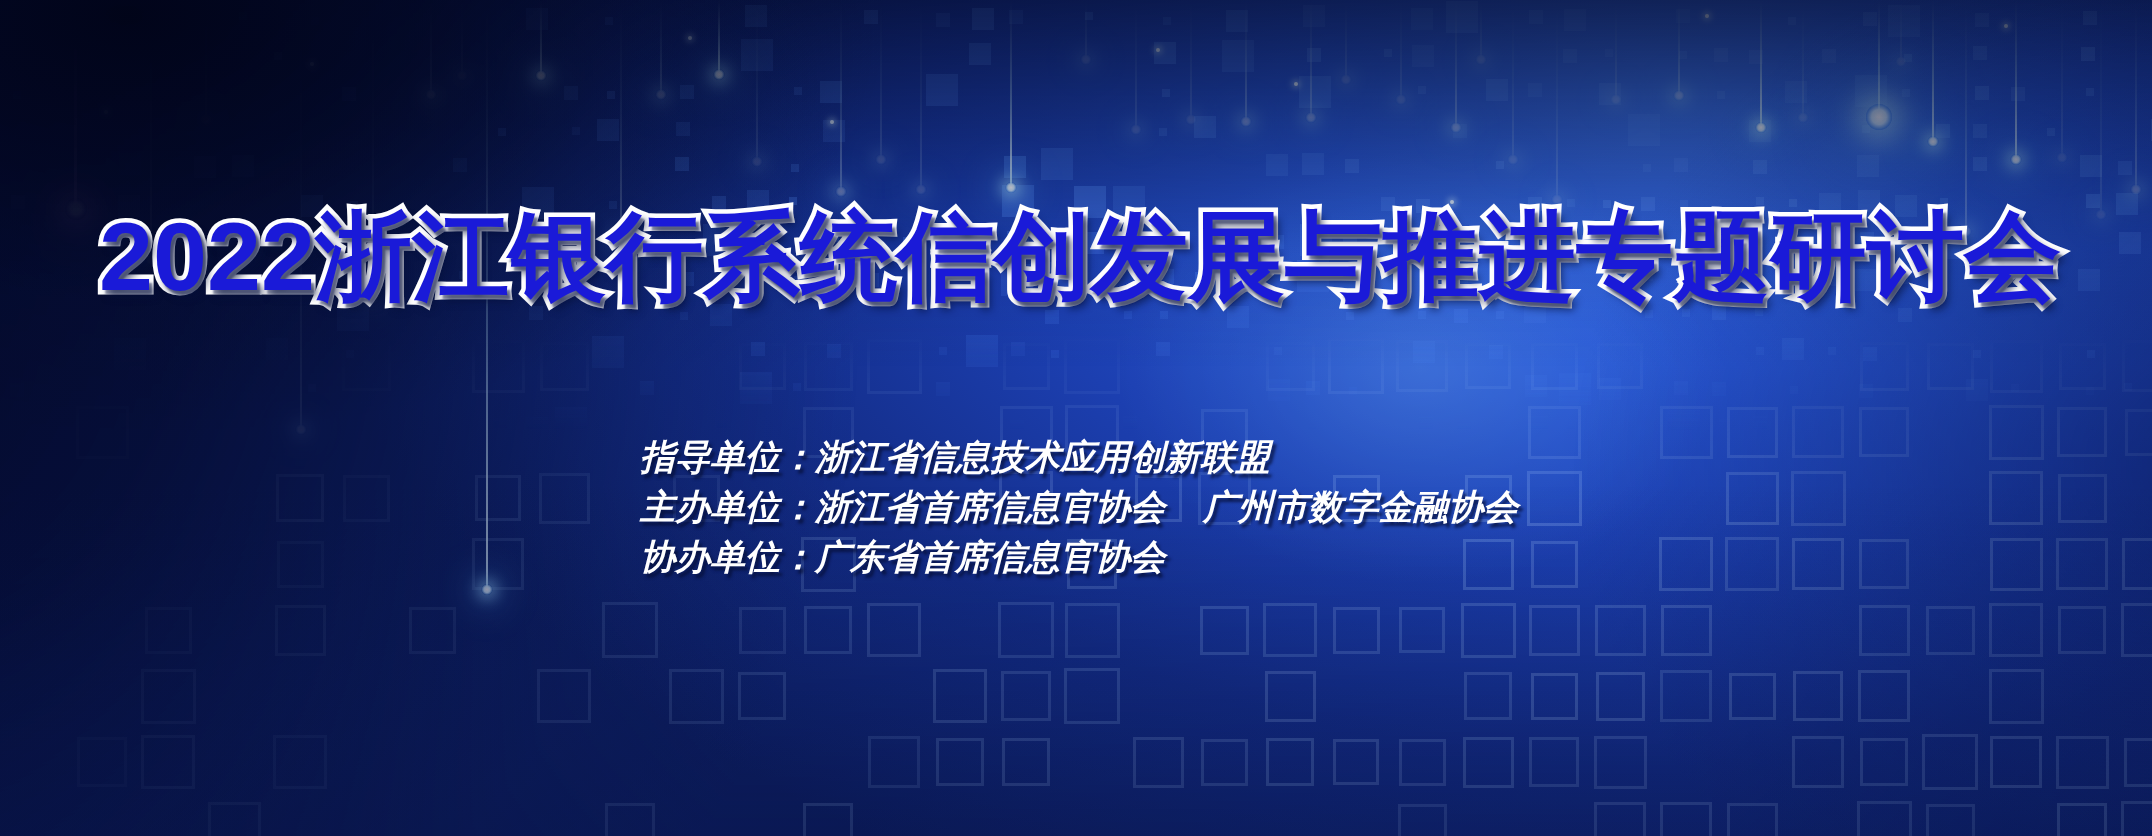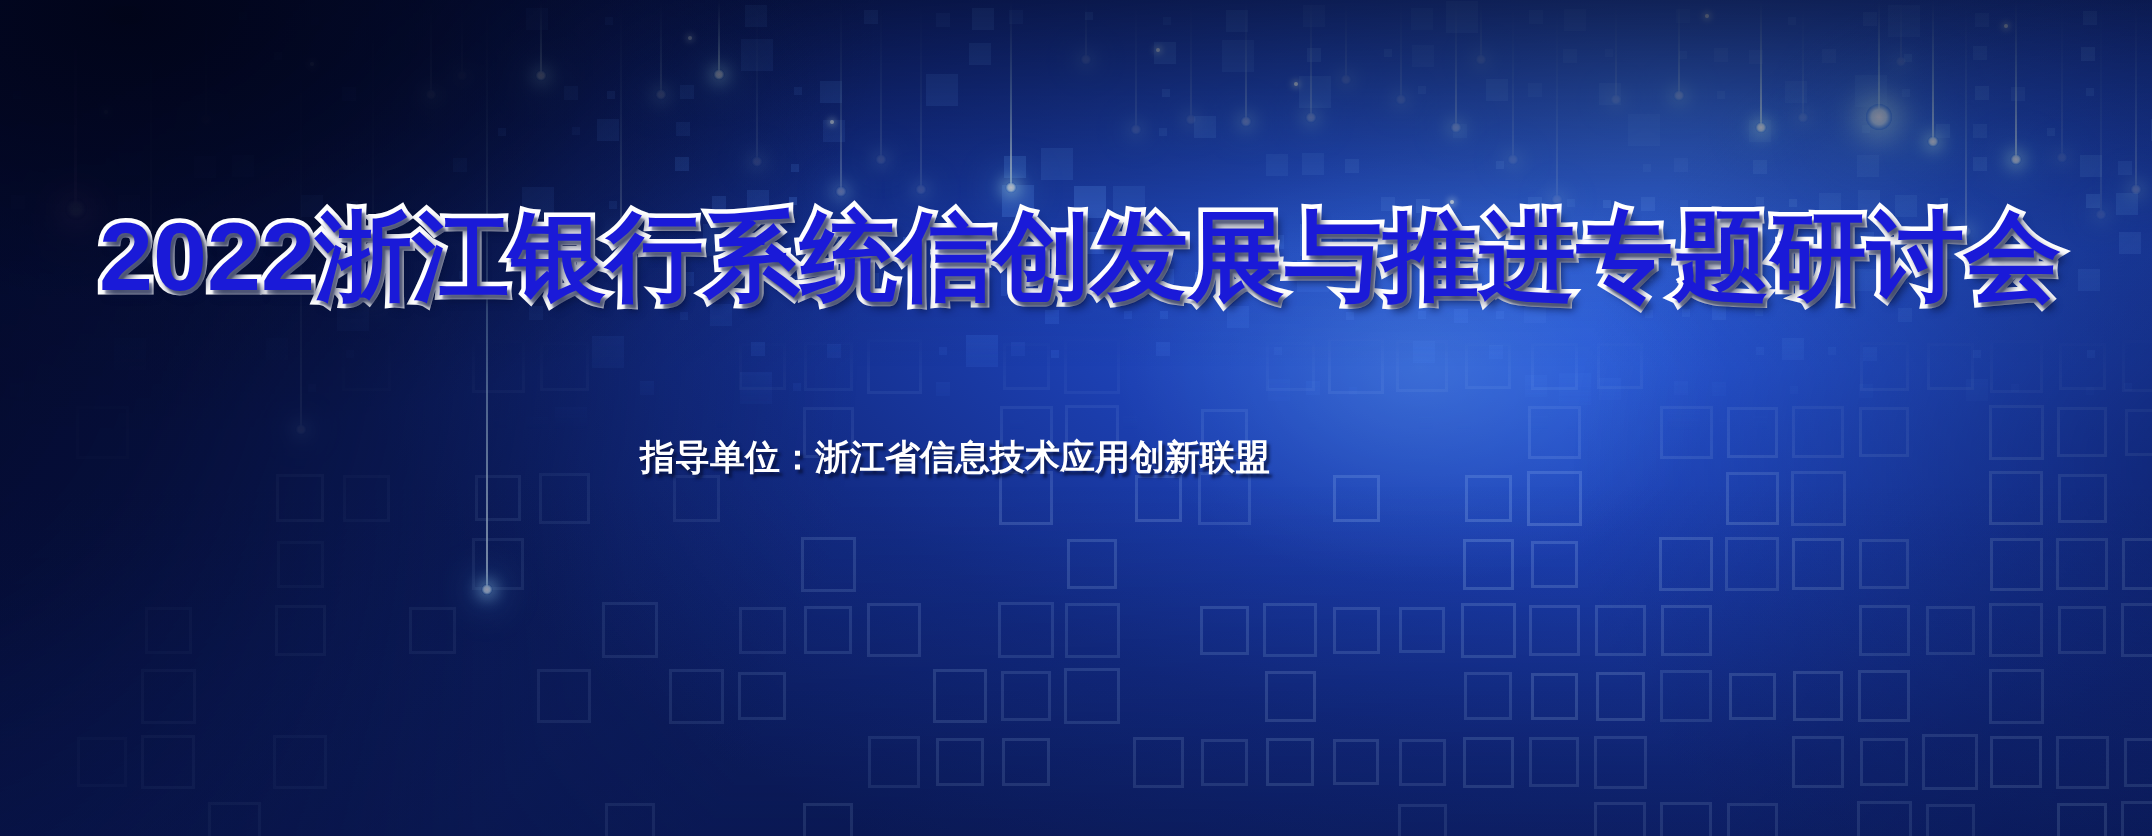--- a/index.html
+++ b/index.html
@@ -133,20 +133,21 @@
   .orgs {
     position: absolute;
     left: 640px;
     top: 432px;
     color: #ffffff;
     font-size: 35px;
     font-weight: 700;
     line-height: 50px;
     text-shadow: 3px 4px 3px rgba(5,14,52,0.72);
     white-space: nowrap;
+    font-style: italic;
   }
   .orgs .row { height: 50px; }
   .orgs .gap { display: inline-block; width: 38px; }
 
   .meta {
     position: absolute;
     left: 887px;
     top: 692px;
     color: #ffffff;
     font-size: 29px;
@@ -677,18 +678,24 @@
   <div class="bg-layer bg-topleftdark"></div>
   <div class="bg-layer bg-rightvig"></div>
   <div class="bg-layer bg-botvig"></div>
 
   <div class="title">2022浙江银行系统信创发展与推进专题研讨会</div>
 
   <div class="orgs">
     <div class="row">
       <span>指导单位：</span><span>浙江省信息技术应用创新联盟</span>
     </div>
+    <div class="row">
+      <span>主办单位：</span><span>浙江省首席信息官协会</span><span class="gap"></span><span>广州市数字金融协会</span>
+    </div>
+    <div class="row">
+      <span>协办单位：</span><span>广东省首席信息官协会</span>
+    </div>
   </div>
 
   <div class="meta">
   </div>
 
 </div>
 
 </body></html>

